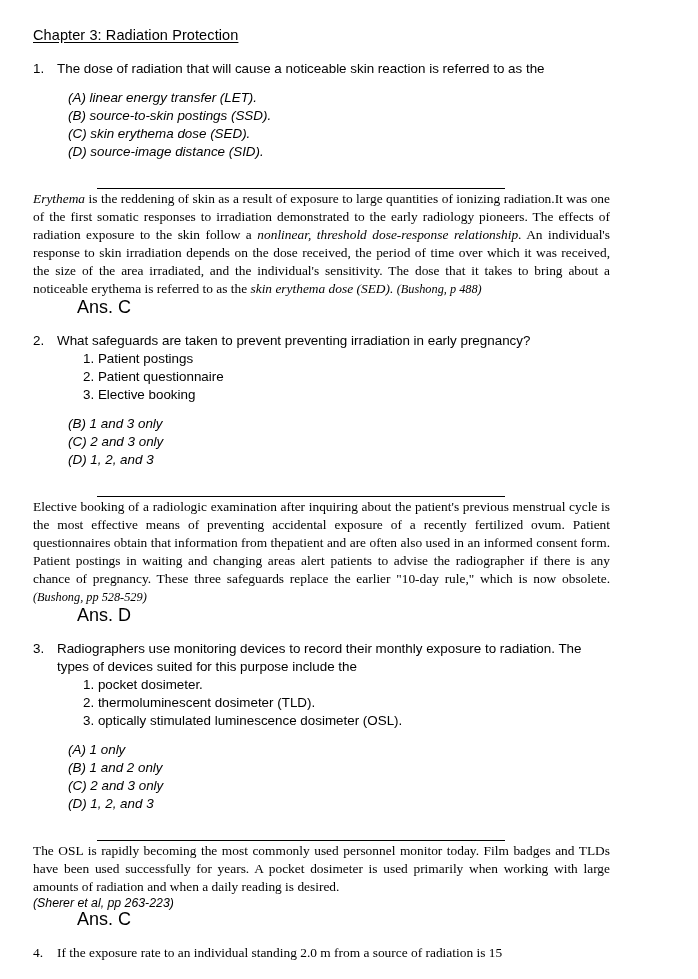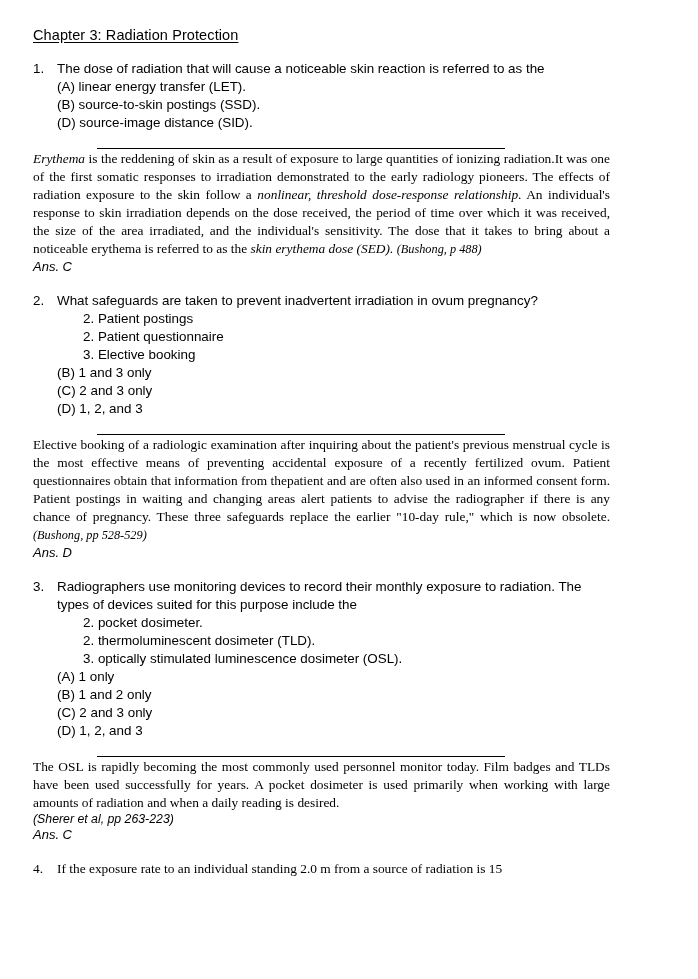--- a/index.html
+++ b/index.html
@@ -55,22 +55,23 @@
   .sub-list {
     list-style: none;
     margin: 0;
     padding: 0 0 0 50px;
   }
   .sub-list li {
     line-height: 18px;
   }
   .opt-list {
     list-style: none;
-    margin: 0;
+    margin: 11px;
     padding: 0 0 0 24px;
+    font-style: italic;
   }
   .opt-list li {
     line-height: 18px;
   }
 
   
   .rule-wrap {
     height: 18px;
     padding-top: 8px;
     box-sizing: border-box;
@@ -93,63 +94,64 @@
     font-family: Liberation Serif, serif;
   }
   .cite {
     font-style: italic;
     font-size: 12.3px;
   }
   .ital {
     font-style: italic;
   }
   .answer {
-    font-style: italic;
-    font-size: 13px;
-    line-height: 18px;
+    font-size: 18px;
+    line-height: 18px;
+    margin-left: 44px;
   }
   .gap-md { height: 16px; }
 </style>
 </head>
 <body>
 
 <div class="page">
 
   <div class="chapter-title">Chapter 3: Radiation Protection</div>
 
   <div class="question">
     <div class="q-stem">
       <span class="q-num">1.</span>
       <span class="q-stem-text">The dose of radiation that will cause a noticeable skin reaction is referred to as the</span>
     </div>
     <ul class="opt-list">
       <li>(A) linear energy transfer (LET).</li>
       <li>(B) source-to-skin postings (SSD).</li>
+      <li>(C) skin erythema dose (SED).</li>
       <li>(D) source-image distance (SID).</li>
     </ul>
   </div>
 
   <div class="rule-wrap">
     <hr class="rule">
   </div>
 
   <p class="explanation">
     <span class="ital">Erythema</span><span> is the reddening of skin as a result of exposure to large quantities of ionizing radiation.It was one of the first somatic responses to irradiation demonstrated to the early radiology pioneers. The effects of radiation exposure to the skin follow a </span><span class="ital">nonlinear, threshold dose-response relationship</span><span>. An individual's response to skin irradiation depends on the dose received, the period of time over which it was received, the size of the area irradiated, and the individual's sensitivity. The dose that it takes to bring about a noticeable erythema is referred to as the </span><span class="ital">skin erythema dose (SED).</span> <span class="cite">(Bushong, p 488)</span>
   </p>
   <div class="answer">Ans. C</div>
 
   <div class="gap-md"></div>
 
   <div class="question">
     <div class="q-stem">
       <span class="q-num">2.</span>
-      <span class="q-stem-text">What safeguards are taken to prevent inadvertent irradiation in ovum pregnancy?</span>
+      <span class="q-stem-text">What safeguards are taken to prevent preventing irradiation in early pregnancy?</span>
     </div>
     <ul class="sub-list">
-      <li>2. Patient postings</li>
+      <li>1. Patient postings</li>
       <li>2. Patient questionnaire</li>
       <li>3. Elective booking</li>
     </ul>
     <ul class="opt-list">
       <li>(B) 1 and 3 only</li>
       <li>(C) 2 and 3 only</li>
       <li>(D) 1, 2, and 3</li>
     </ul>
   </div>
 
@@ -163,21 +165,21 @@
   <div class="answer">Ans. D</div>
 
   <div class="gap-md"></div>
 
   <div class="question">
     <div class="q-stem">
       <span class="q-num">3.</span>
       <span class="q-stem-text">Radiographers use monitoring devices to record their monthly exposure to radiation. The types of devices suited for this purpose include the</span>
     </div>
     <ul class="sub-list">
-      <li>2. pocket dosimeter.</li>
+      <li>1. pocket dosimeter.</li>
       <li>2. thermoluminescent dosimeter (TLD).</li>
       <li>3. optically stimulated luminescence dosimeter (OSL).</li>
     </ul>
     <ul class="opt-list">
       <li>(A) 1 only</li>
       <li>(B) 1 and 2 only</li>
       <li>(C) 2 and 3 only</li>
       <li>(D) 1, 2, and 3</li>
     </ul>
   </div>

